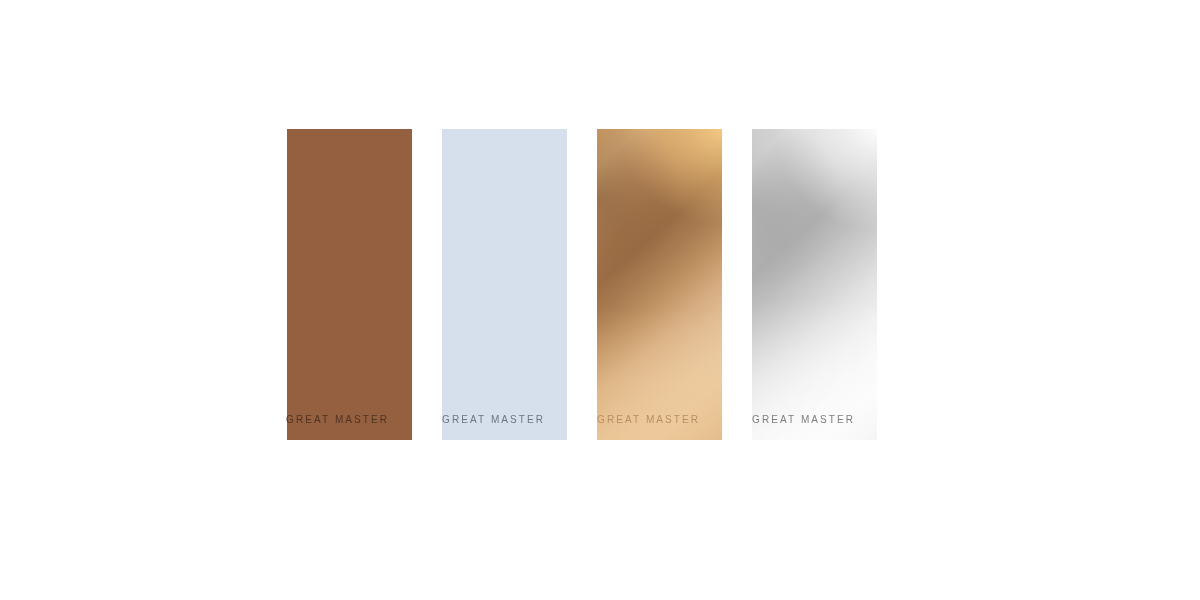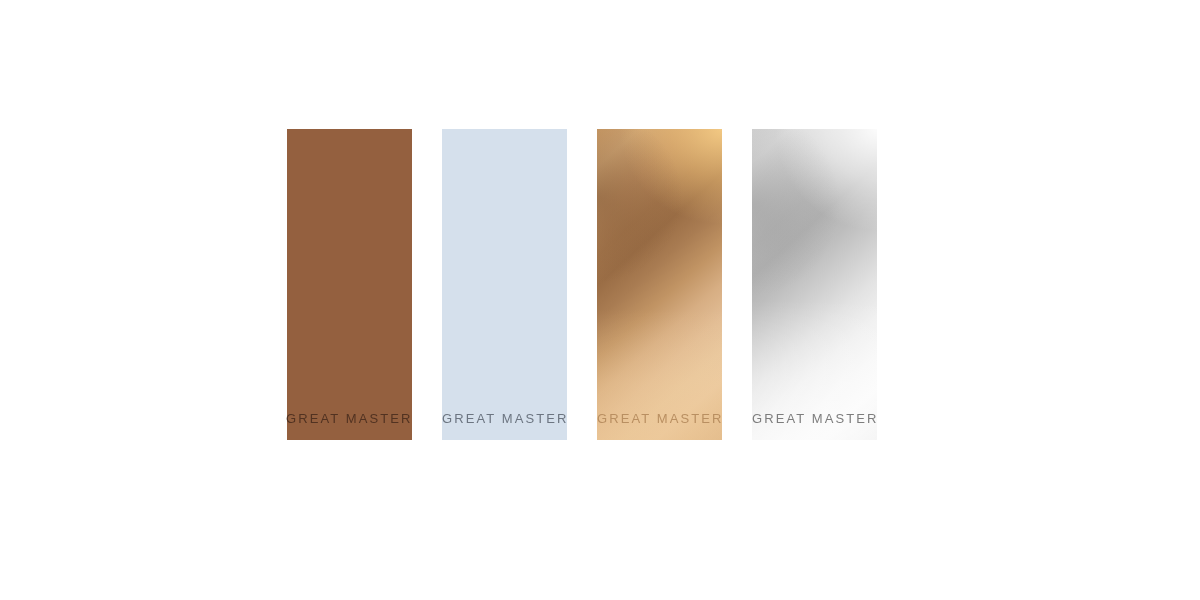--- a/index.html
+++ b/index.html
@@ -27,23 +27,23 @@
     top: 129px;
     height: 311px;
     box-sizing: border-box;
   }
 
   .swatch-label {
     position: absolute;
     left: 0;
     right: 0;
     bottom: 15px;
-    text-align: right;
+    text-align: left;
     font-family: "Liberation Sans", sans-serif;
-    font-size: 13px;
+    font-size: 10px;
     letter-spacing: 2.1px;
     font-weight: 400;
     text-transform: uppercase;
     white-space: nowrap;
     line-height: 1;
     user-select: none;
   }
 
   
   #swatch-brown {

